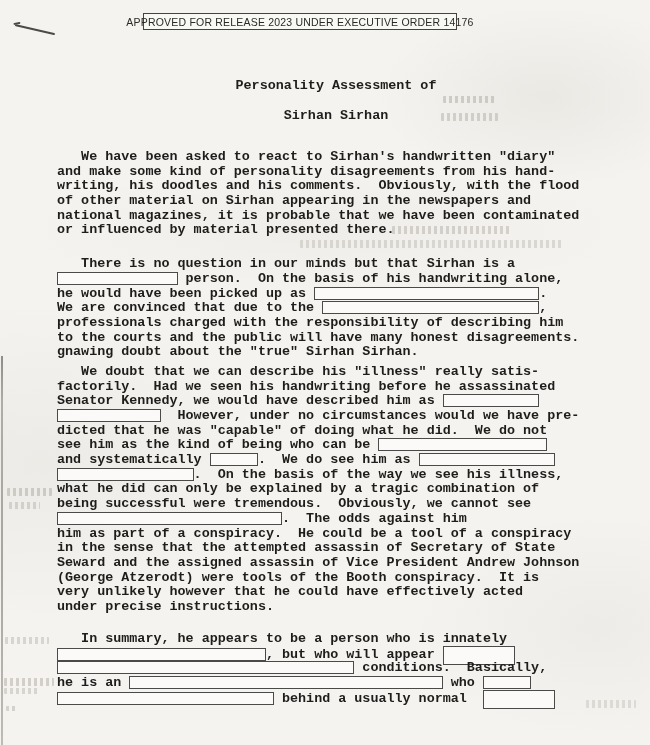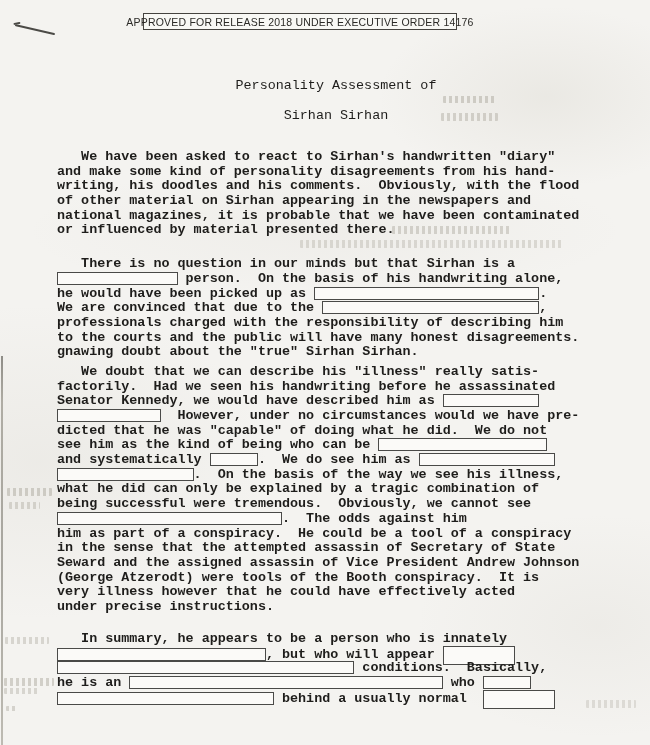--- a/index.html
+++ b/index.html
@@ -18,21 +18,21 @@
   }
   .stamp-bar{
     position:absolute;left:143px;top:13px;width:314px;height:17px;box-sizing:border-box;
     border:1px solid #45433f;background:rgba(251,250,247,.65);
     display:flex;align-items:center;justify-content:center;
     font-family:"Liberation Sans","DejaVu Sans",sans-serif;
     font-size:10.5px;letter-spacing:.2px;color:#2b2a27;white-space:nowrap;
   }
   .doc-title{
     position:absolute;left:336px;transform:translateX(-50%);
-    font-size:13.4px;font-weight:normal;color:var(--ink,#1e1d1b);white-space:pre;
+    font-size:13.4px;font-weight:bold;color:var(--ink,#1e1d1b);white-space:pre;
   }
   #title-line1{top:78px;}
   #title-line2{top:108px;}
   .doc-body{
     position:absolute;left:57px;top:150px;width:566px;
     font-size:13.4px;font-weight:bold;color:var(--ink,#1e1d1b);font-family:Liberation Mono, monospace;
   }
   .para{margin:0;}
   .para:nth-of-type(2){margin-top:19px;}
   .para:nth-of-type(3){margin-top:5px;}
@@ -63,21 +63,21 @@
     background:repeating-linear-gradient(90deg, rgba(118,112,96,.5) 0 3px, transparent 3px 6px);
   }
 </style>
 </head>
 <body>
 
 <div class="page">
 
   <div class="pen-mark"></div>
 
-  <div class="stamp-bar">APPROVED FOR RELEASE 2018 UNDER EXECUTIVE ORDER 14176</div>
+  <div class="stamp-bar">APPROVED FOR RELEASE 2023 UNDER EXECUTIVE ORDER 14176</div>
 
   <div class="doc-title" id="title-line1">Personality Assessment of</div>
   <div class="doc-title" id="title-line2">Sirhan Sirhan</div>
 
   <div class="smudge" style="left:443px;top:96px;width:54px;height:7px;opacity:.55;"></div>
   <div class="smudge" style="left:441px;top:113px;width:57px;height:8px;opacity:.5;"></div>
 
   <div class="doc-body">
       <div class="para">
         <div class="line"><span>   We have been asked to react to Sirhan's handwritten "diary"</span></div>
@@ -105,21 +105,21 @@
         <div class="line"><span>see him as the kind of being who can be </span><span class="redact" style="width: 21ch;"></span></div>
         <div class="line"><span>and systematically </span><span class="redact" style="width: 6ch;"></span><span>.  We do see him as </span><span class="redact" style="width: 17ch;"></span></div>
         <div class="line"><span class="redact" style="width: 17ch;"></span><span>.  On the basis of the way we see his illness,</span></div>
         <div class="line"><span>what he did can only be explained by a tragic combination of</span></div>
         <div class="line"><span>being successful were tremendous.  Obviously, we cannot see</span></div>
         <div class="line"><span class="redact" style="width: 28ch;"></span><span>.  The odds against him</span></div>
         <div class="line"><span>him as part of a conspiracy.  He could be a tool of a conspiracy</span></div>
         <div class="line"><span>in the sense that the attempted assassin of Secretary of State</span></div>
         <div class="line"><span>Seward and the assigned assassin of Vice President Andrew Johnson</span></div>
         <div class="line"><span>(George Atzerodt) were tools of the Booth conspiracy.  It is</span></div>
-        <div class="line"><span>very illness however that he could have effectively acted</span></div>
+        <div class="line"><span>very unlikely however that he could have effectively acted</span></div>
         <div class="line"><span>under precise instructions.</span></div>
       </div>
       <div class="para">
         <div class="line"><span>   In summary, he appears to be a person who is innately</span></div>
         <div class="line"><span class="redact" style="width: 26ch;"></span><span>, but who will appear </span><span class="redact tall" style="width: 9ch;"></span></div>
         <div class="line"><span class="redact" style="width: 37ch;"></span><span> conditions.  Basically,</span></div>
         <div class="line"><span>he is an </span><span class="redact" style="width: 39ch;"></span><span> who </span><span class="redact" style="width: 6ch;"></span></div>
         <div class="line"><span class="redact" style="width: 27ch;"></span><span> behind a usually normal  </span><span class="redact tall" style="width: 9ch;"></span></div>
       </div>
     </div>

